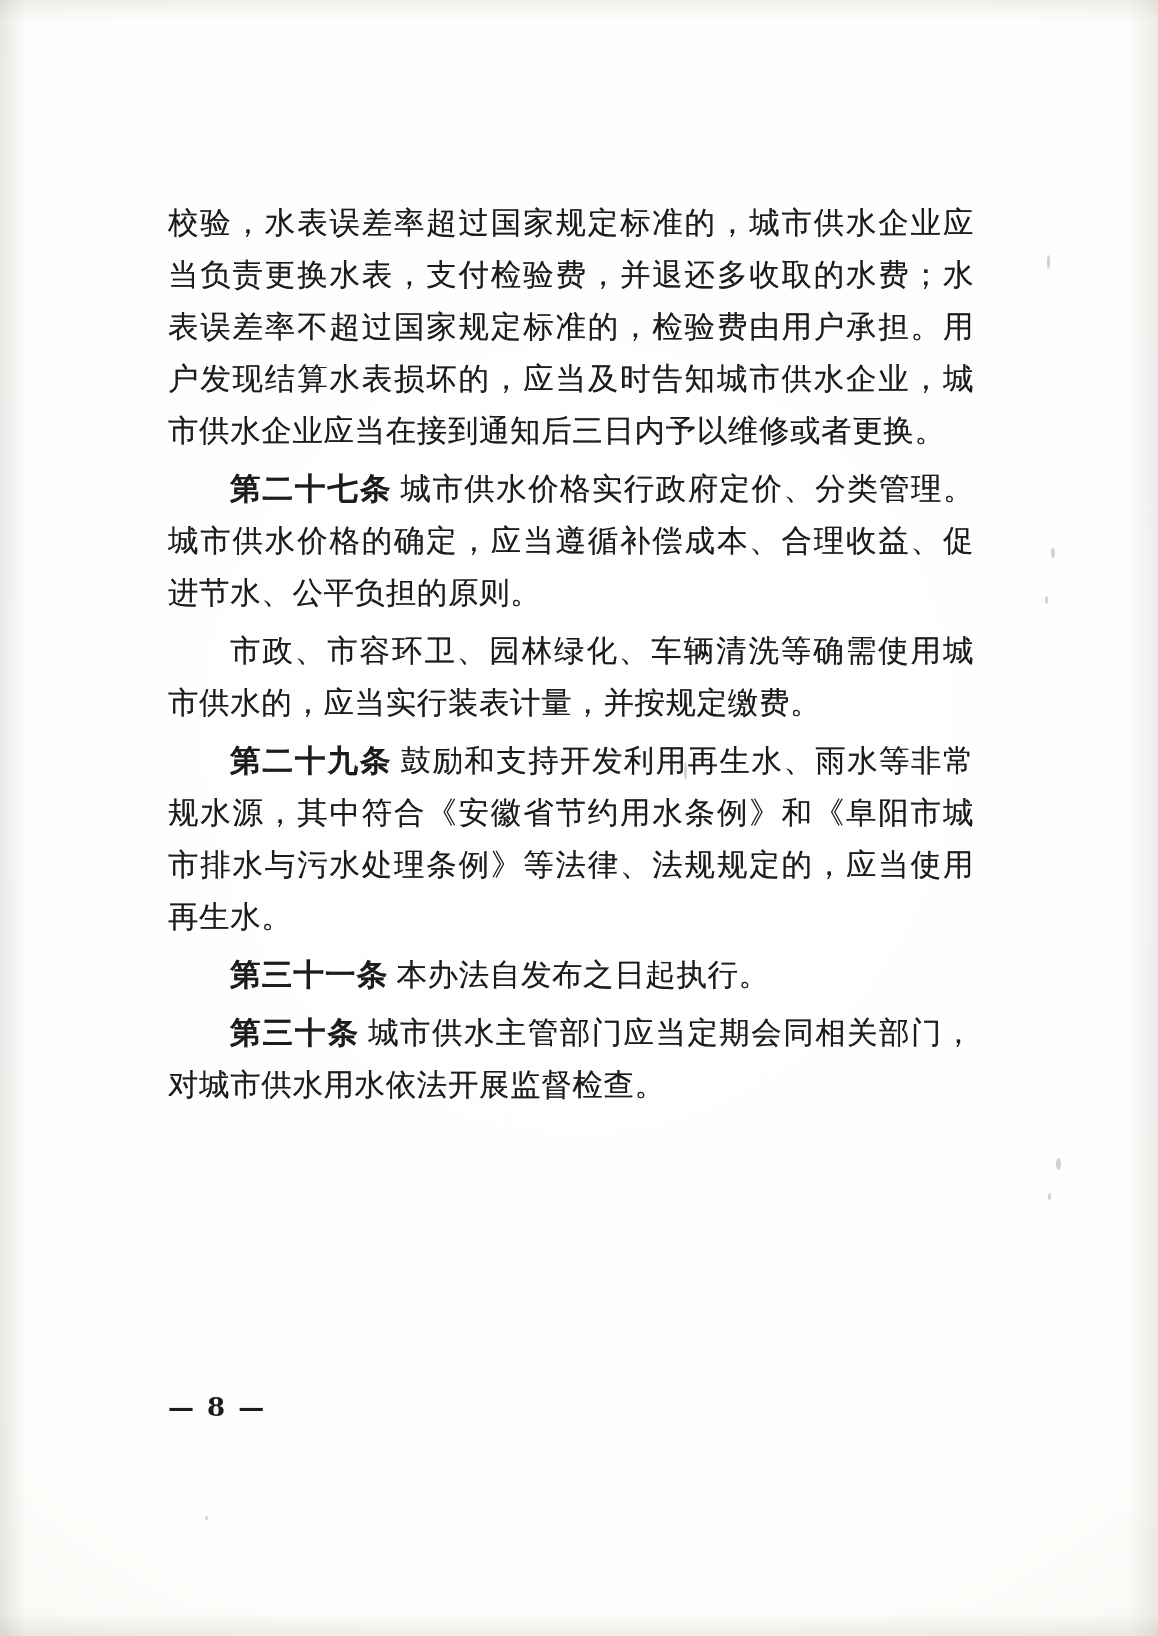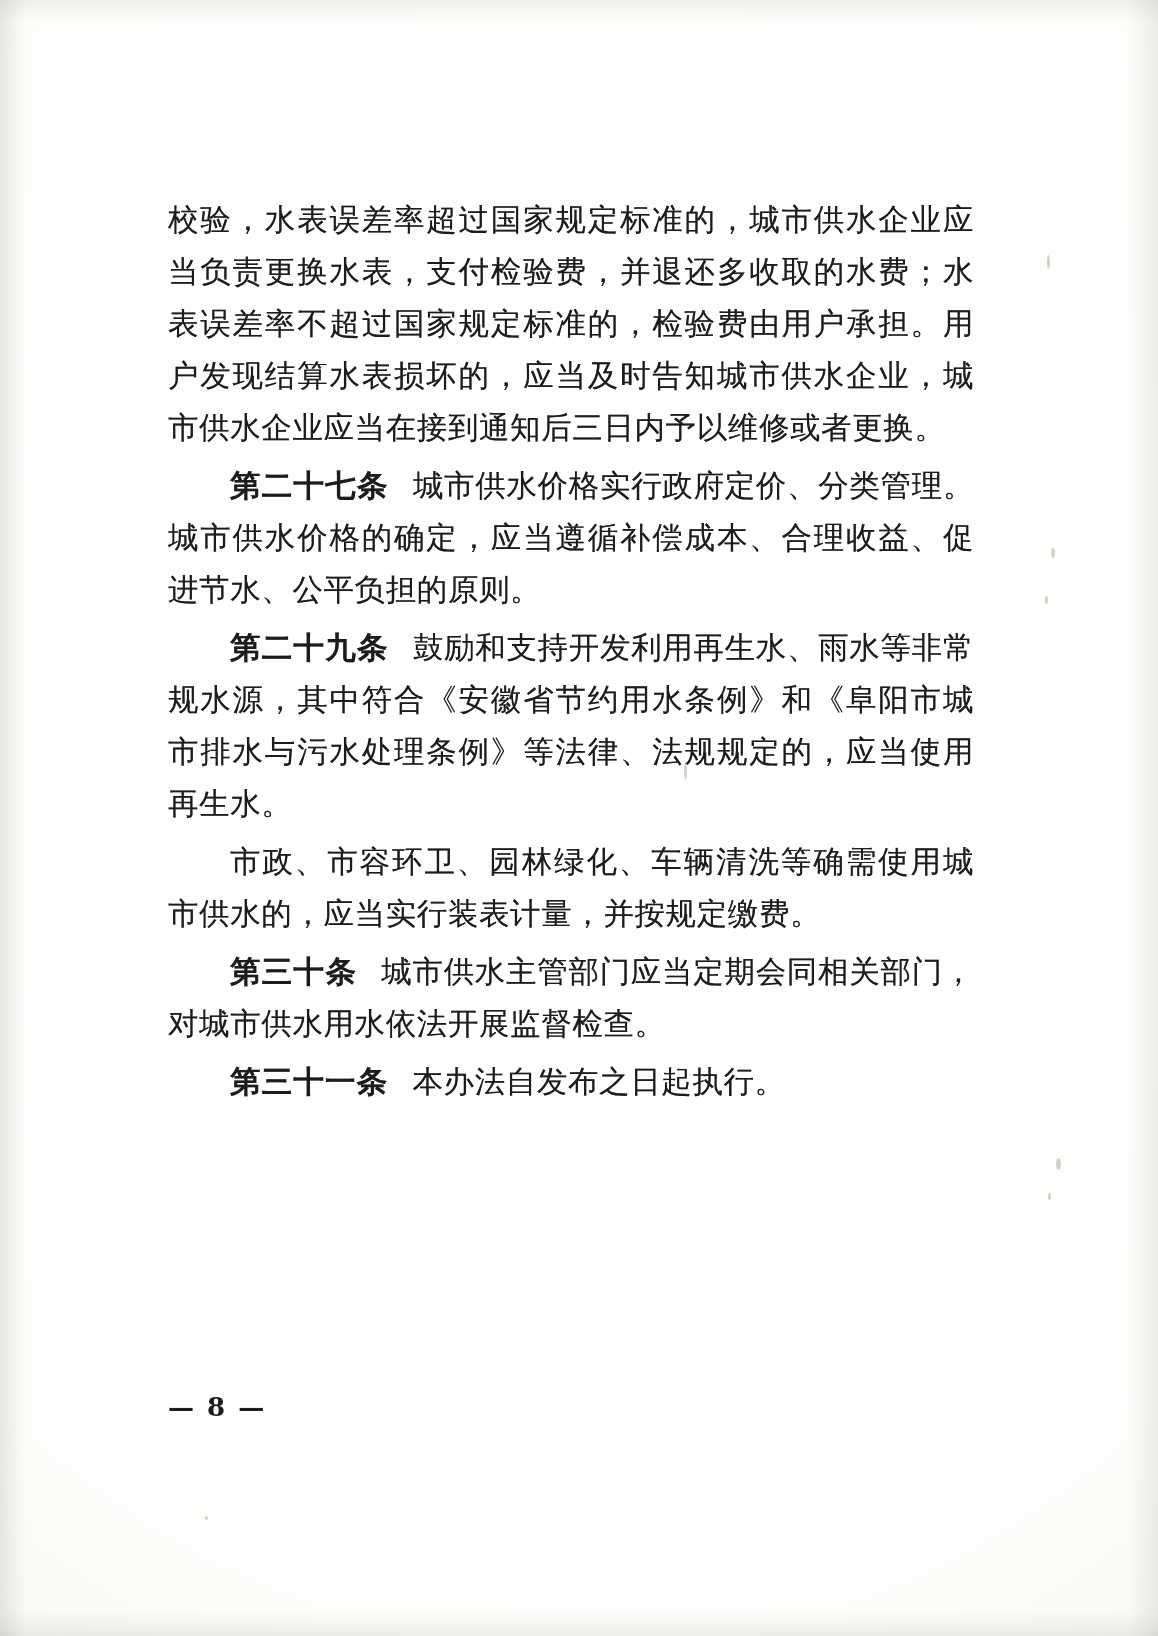--- a/index.html
+++ b/index.html
@@ -53,33 +53,33 @@
   }
 
   p.para {
     margin: 0 0 6px 0;
     font-size: 30.5px;
     line-height: 52px;
     letter-spacing: 0.6px;
     color: #1c1c1f;
     text-align: justify;
     text-justify: inter-character;
-    font-family: Liberation Mono, monospace;
+    font-family: Liberation Sans, sans-serif;
     font-weight: 500;
     text-shadow: 0 0 0.6px rgba(30,30,32,0.55);
   }
 
   p.indent {
     text-indent: 62px;
   }
 
   .art {
     font-weight: 700;
     letter-spacing: 1.2px;
-    margin-right: 24px;
+    margin-right: 8px;
   }
 
   .footer {
     position: absolute;
     left: 168px;
     top: 1392px;
     width: 806px;
     font-size: 26px;
     color: #1c1c1f;
     font-family: "DejaVu Serif", serif;
@@ -106,27 +106,27 @@
 
   <div class="content">
 
     <p class="para"><span>校验，水表误差率超过国家规定标准的，城市供水企业应当负责更换水表，支付检验费，并退还多收取的水费；水表误差率不超过国家规定标准的，检验费由用户承担。用户发现结算水表损坏的，应当及时告知城市供水企业，城市供水企业应当在接到通知后三日内予以维修或者更换。</span></p>
 
 
     <p class="para indent"><span class="art">第二十七条</span><span>城市供水价格实行政府定价、分类管理。城市供水价格的确定，应当遵循补偿成本、合理收益、促进节水、公平负担的原则。</span></p>
 
 
 
+    <p class="para indent"><span>市政、市容环卫、园林绿化、车辆清洗等确需使用城市供水的，应当实行装表计量，并按规定缴费。</span></p>
+
     <p class="para indent"><span class="art">第二十九条</span><span>鼓励和支持开发利用再生水、雨水等非常规水源，其中符合《安徽省节约用水条例》和《阜阳市城市排水与污水处理条例》等法律、法规规定的，应当使用再生水。</span></p>
 
-    <p class="para indent"><span>市政、市容环卫、园林绿化、车辆清洗等确需使用城市供水的，应当实行装表计量，并按规定缴费。</span></p>
+    <p class="para indent"><span class="art">第三十一条</span><span>本办法自发布之日起执行。</span></p>
 
     <p class="para indent"><span class="art">第三十条</span><span>城市供水主管部门应当定期会同相关部门，对城市供水用水依法开展监督检查。</span></p>
-
-    <p class="para indent"><span class="art">第三十一条</span><span>本办法自发布之日起执行。</span></p>
 
   </div>
 
   <div class="footer">
     <span class="page-num">— 8 —</span>
   </div>
 
 </div>
 
 </body></html>

